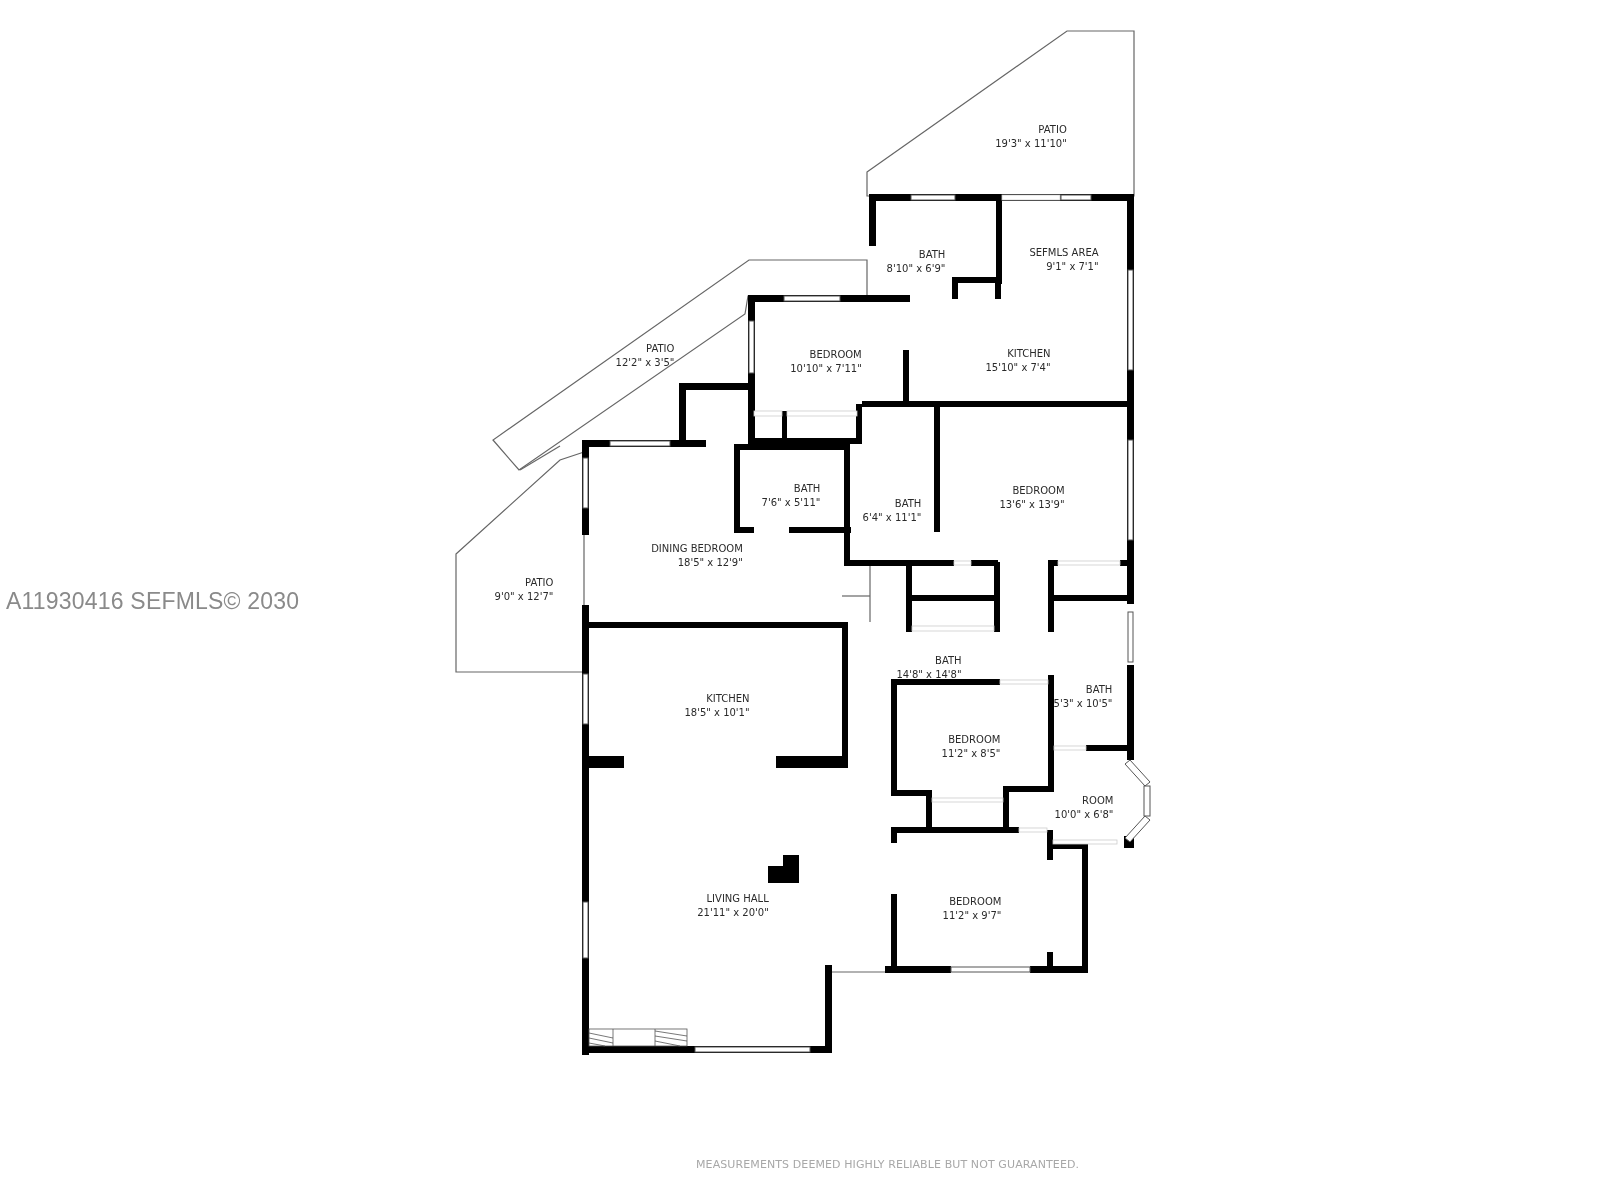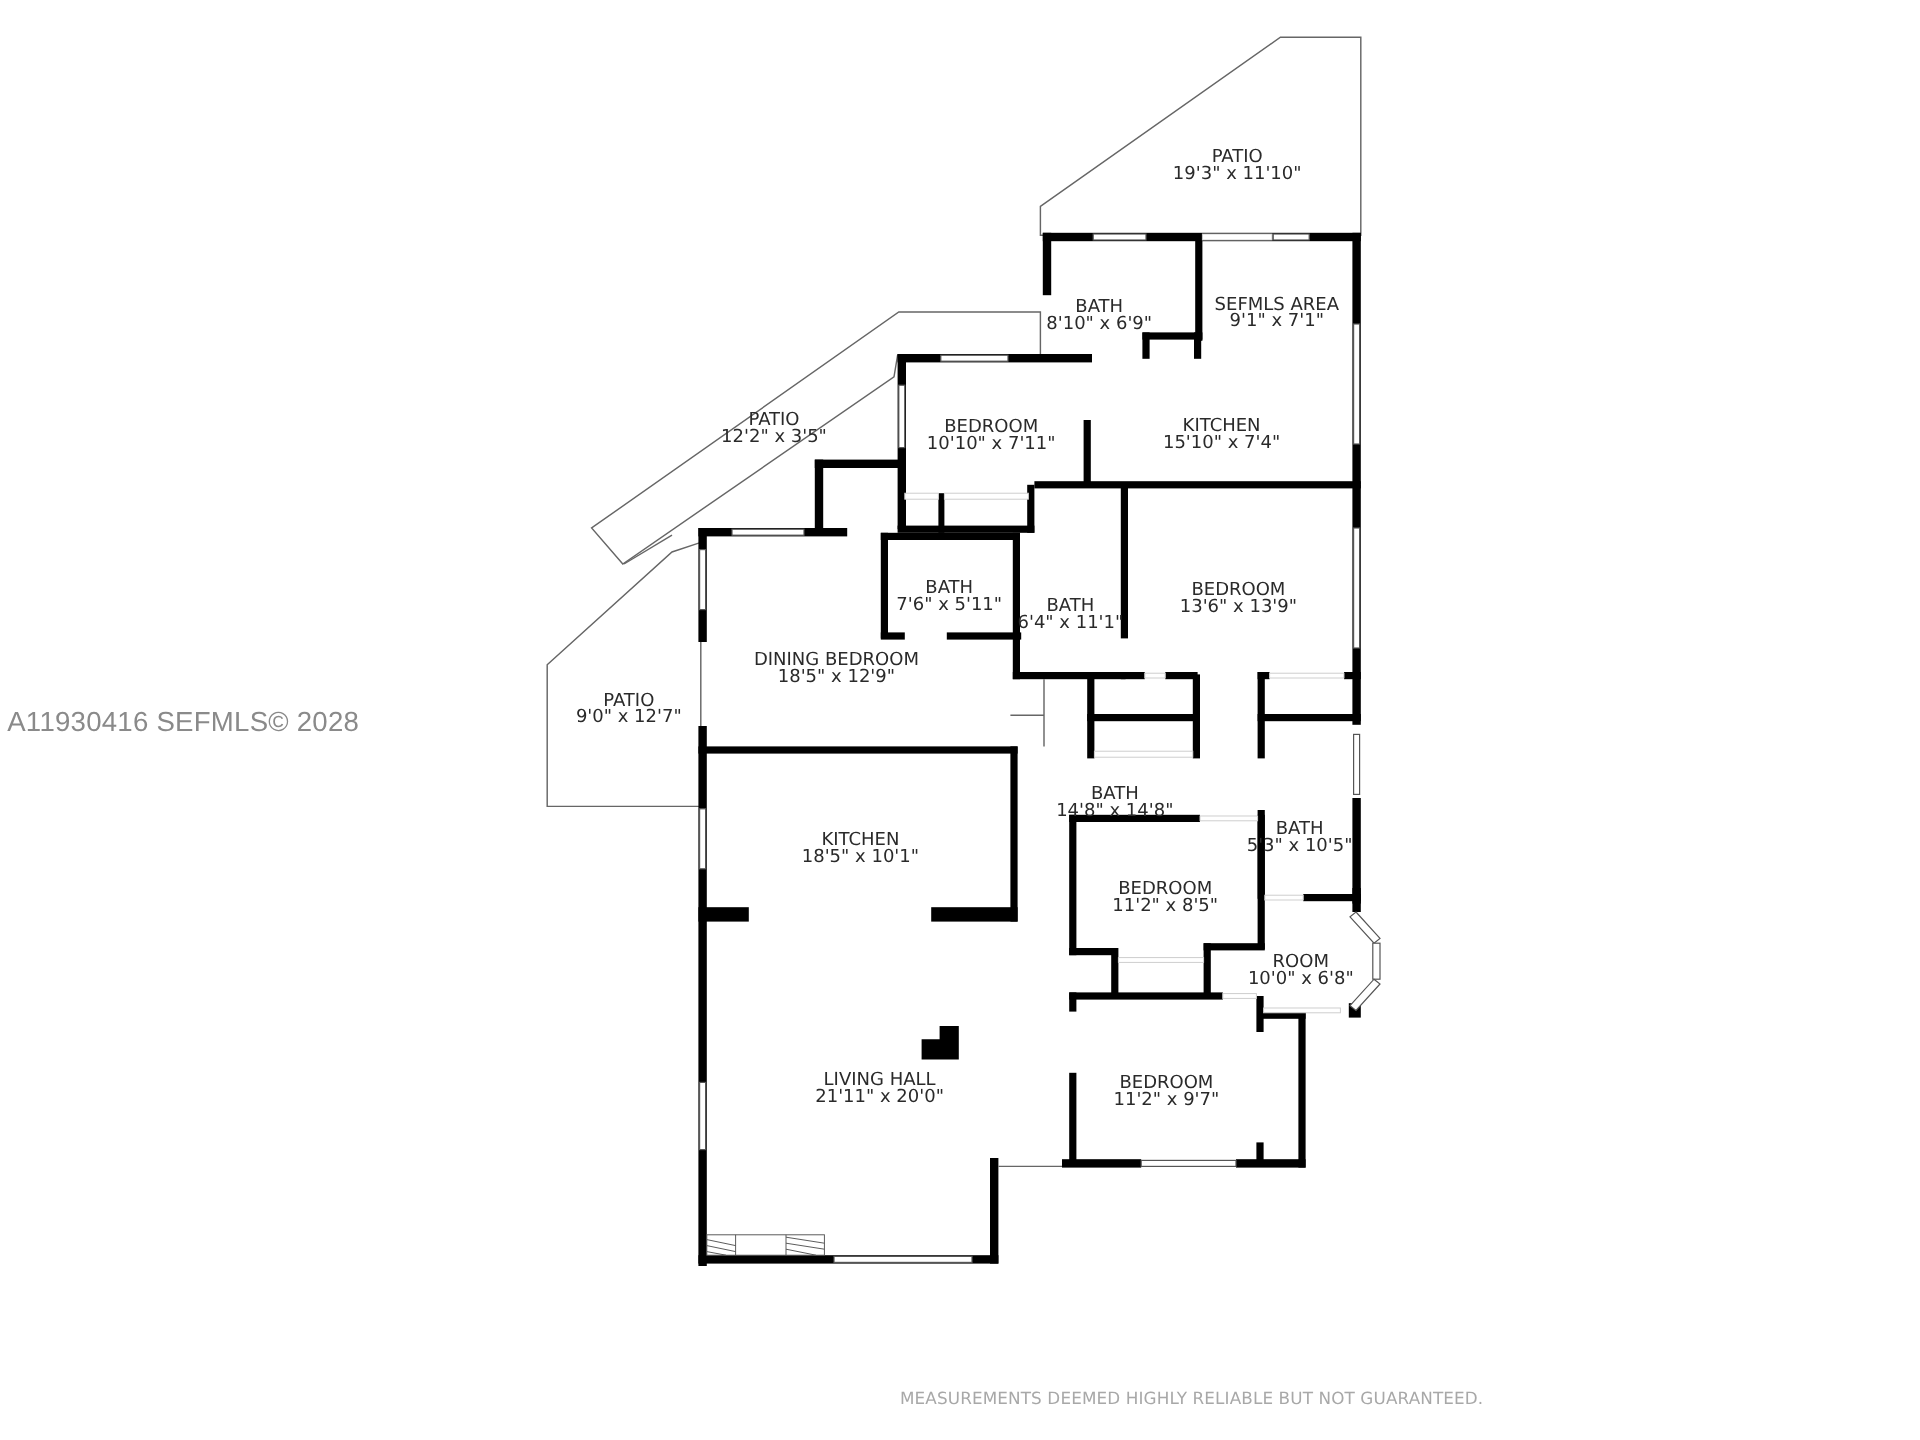--- a/index.html
+++ b/index.html
@@ -2,24 +2,24 @@
 <html><head>
 <meta charset="utf-8">
 <style>
   html, body { margin:0; padding:0; background:#ffffff; }
   body { width:1600px; height:1200px; position:relative; overflow:hidden; font-family:"DejaVu Sans", sans-serif; }
   svg.plan { position:absolute; left:0; top:0; width:1600px; height:1200px; }
   .wall { fill:#000; }
   .thin { fill:none; stroke:#666; stroke-width:1.2; }
   .win { fill:#fff; stroke:#555; stroke-width:1; }
   .gap { fill:#fff; stroke:#ccc; stroke-width:0.8; }
-  .lbl { position:absolute; transform:translate(-50%,0); text-align:center; color:#2a2a2a; font-size:15px; line-height:14px; white-space:nowrap; }
+  .lbl { position:absolute; transform:translate(-50%,0); text-align:right; color:#2a2a2a; font-size:10px; line-height:14px; white-space:nowrap; }
   .lbl .dim { display:block; }
   .watermark { position:absolute; left:6px; top:588px; color:#8a8a8a; font-family:"Liberation Sans", sans-serif; font-size:23px; letter-spacing:0.2px; white-space:nowrap; }
-  .disclaimer { position:absolute; left:750px; top:1158px; color:#a8a8a8; font-size:14px; white-space:nowrap; letter-spacing:0.1px; }
+  .disclaimer { position:absolute; left:696px; top:1158px; color:#a8a8a8; font-size:11px; white-space:nowrap; letter-spacing:0.1px; }
 </style>
 </head>
 <body>
 
 <svg class="plan" viewBox="0 0 1600 1200" xmlns="http://www.w3.org/2000/svg">
 
   <g>
     <polygon class="thin" points="867,172 1067,31 1134,31 1134,196 867,196"></polygon>
     <polygon class="thin" points="749,260 867,260 867,296 748,296 745,314 519,470 493,440"></polygon>
     <polygon class="thin" points="456,554 560,460 584,452 584,672 456,672"></polygon>
@@ -169,14 +169,14 @@
 <div class="lbl" style="left:697px;top:542px"><span>DINING BEDROOM</span><span class="dim">18'5" x 12'9"</span></div>
 <div class="lbl" style="left:524px;top:576px"><span>PATIO</span><span class="dim">9'0" x 12'7"</span></div>
 <div class="lbl" style="left:929px;top:654px"><span>BATH</span><span class="dim">14'8" x 14'8"</span></div>
 <div class="lbl" style="left:1083px;top:683px"><span>BATH</span><span class="dim">5'3" x 10'5"</span></div>
 <div class="lbl" style="left:717px;top:692px"><span>KITCHEN</span><span class="dim">18'5" x 10'1"</span></div>
 <div class="lbl" style="left:971px;top:733px"><span>BEDROOM</span><span class="dim">11'2" x 8'5"</span></div>
 <div class="lbl" style="left:1084px;top:794px"><span>ROOM</span><span class="dim">10'0" x 6'8"</span></div>
 <div class="lbl" style="left:733px;top:892px"><span>LIVING HALL</span><span class="dim">21'11" x 20'0"</span></div>
 <div class="lbl" style="left:972px;top:895px"><span>BEDROOM</span><span class="dim">11'2" x 9'7"</span></div>
 
-<div class="watermark">A11930416  SEFMLS© 2028</div>
+<div class="watermark">A11930416  SEFMLS© 2030</div>
 <div class="disclaimer">MEASUREMENTS DEEMED HIGHLY RELIABLE BUT NOT GUARANTEED.</div>
 
 </body></html>

